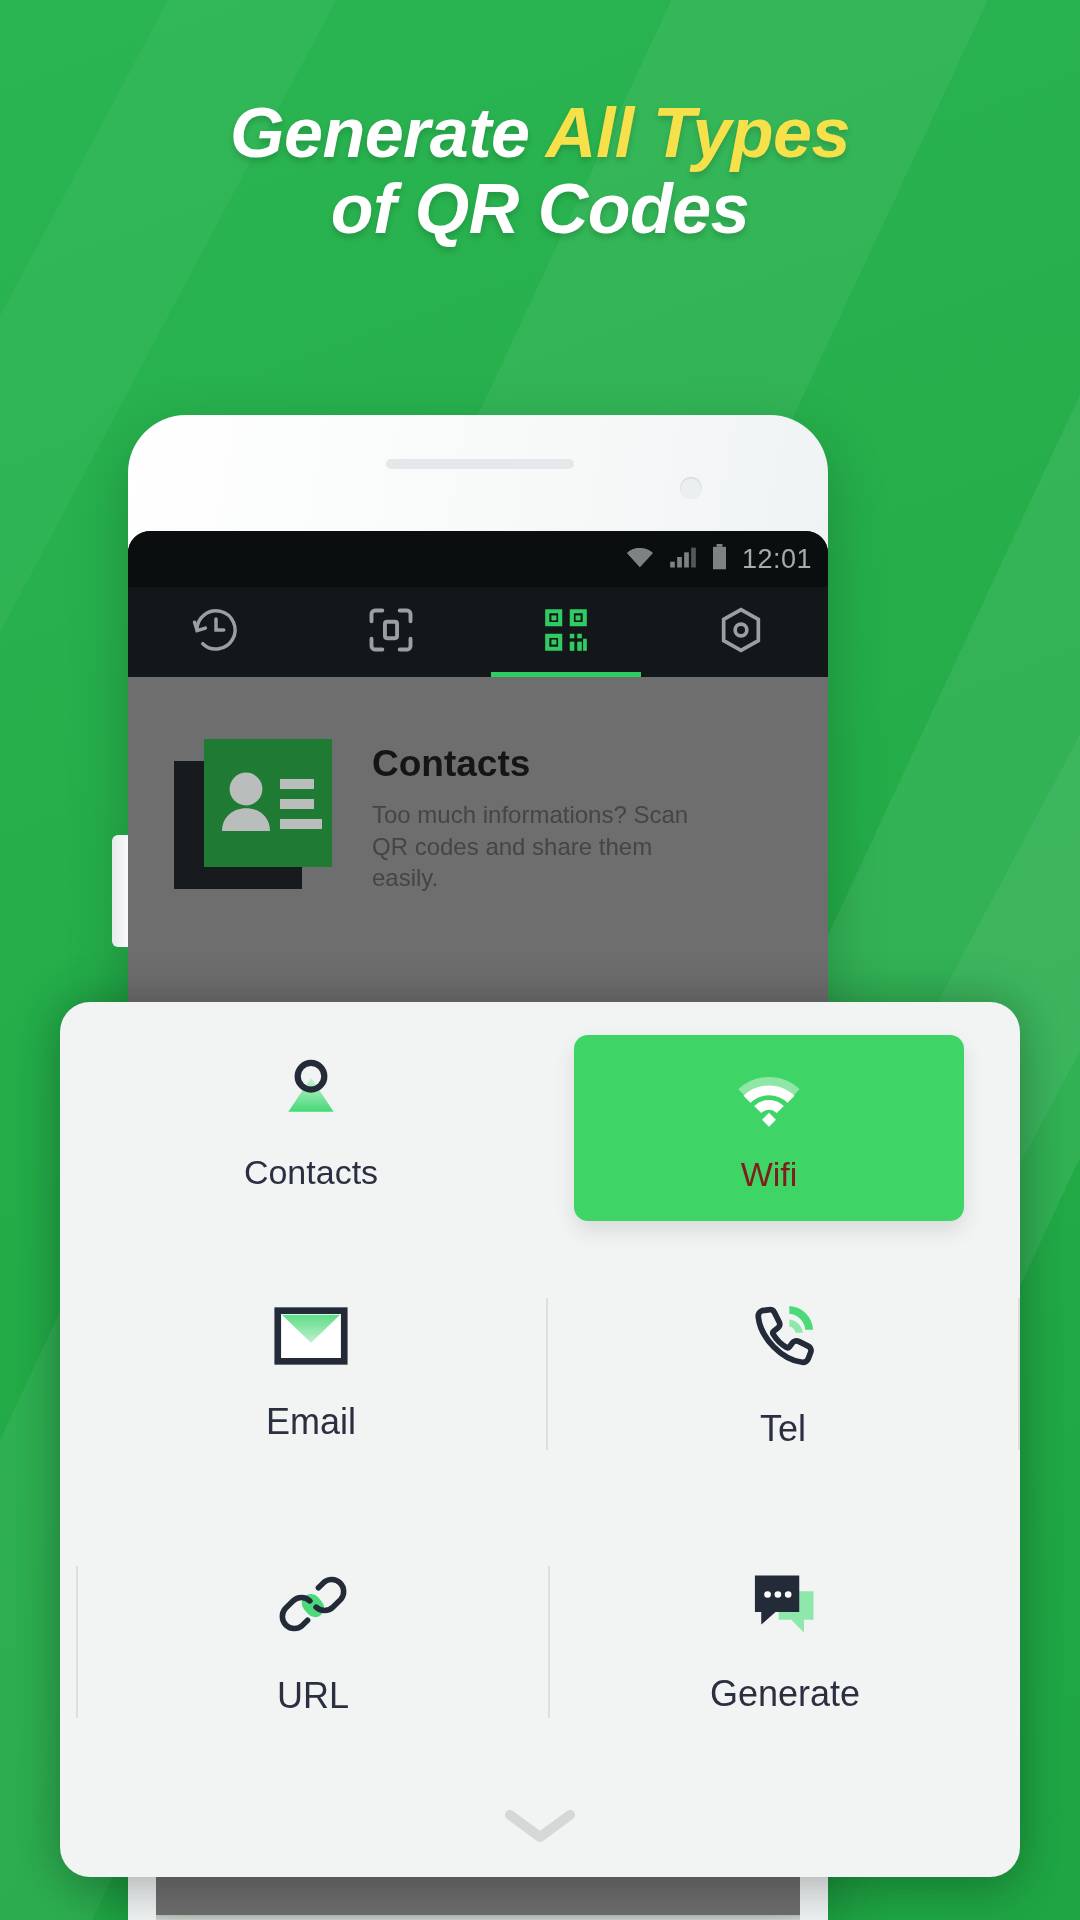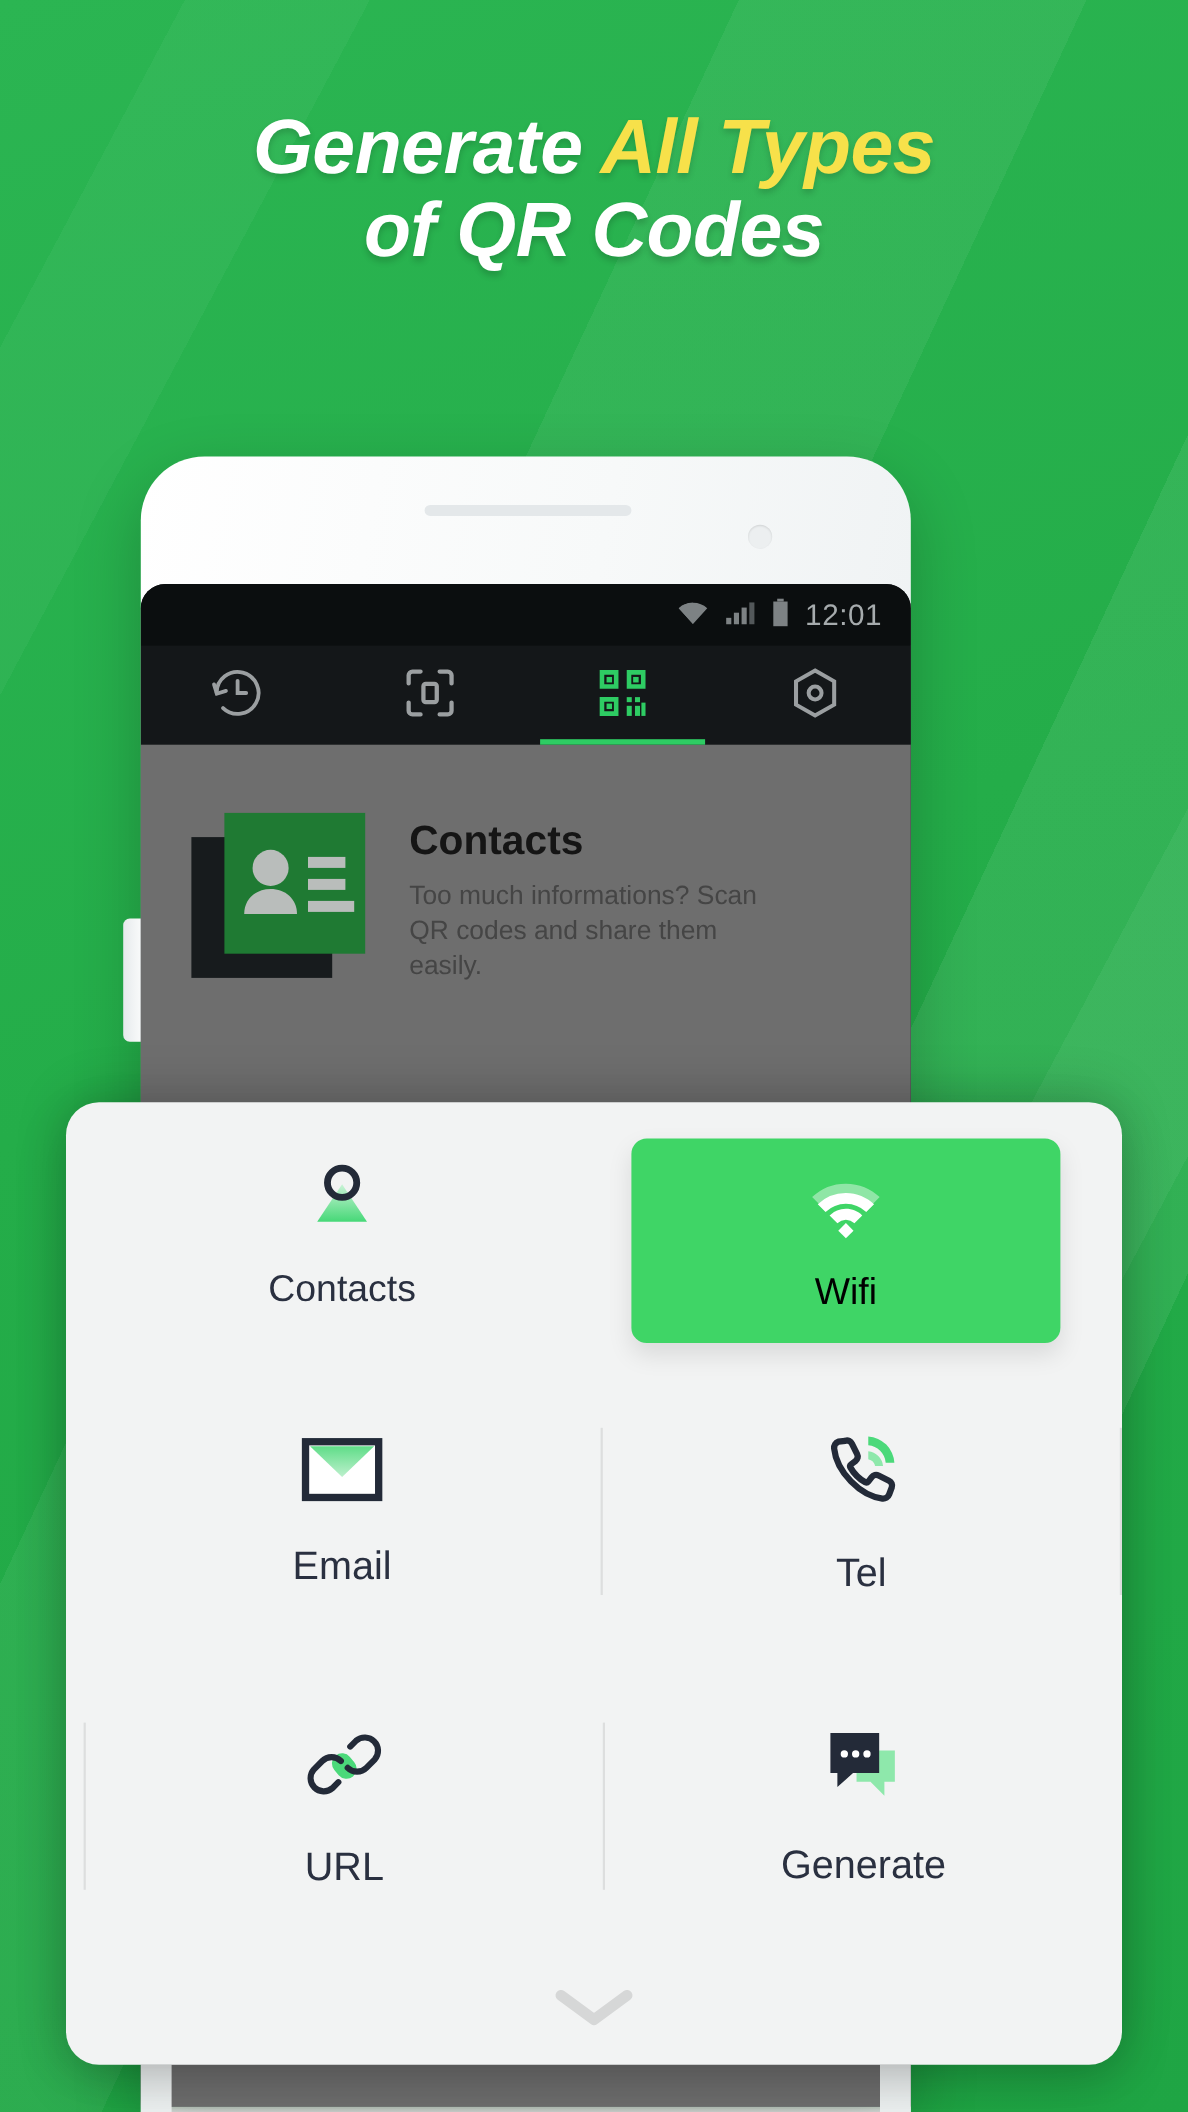--- a/index.html
+++ b/index.html
@@ -64,21 +64,21 @@
   
   #screen{
     position:absolute; left:0; top:116px;
     width:700px; height:1384px;
     background:#111416;
     border-radius:22px 22px 0 0;
     overflow:hidden;
   }
   #statusbar{
     height:56px; display:flex; align-items:center;
-    justify-content:flex-end; padding-right:26px; gap:14px;
+    justify-content:flex-end; padding-right:16px; gap:14px;
     background:#0b0e0f;
   }
   #status-time{ color:#a6abad; font-size:27px; letter-spacing:.5px; }
 
   
   #tabbar{
     height:90px; background:#141719;
     display:flex; align-items:center;
   }
   .tab{
@@ -131,21 +131,21 @@
   }
   #contacts-option .label{ font-size:34px; color:#2a3040; }
 
   #wifi-option{
     width:390px; height:186px; background:#3fd566;
     border-radius:14px; display:flex; flex-direction:column;
     align-items:center; justify-content:center; gap:22px;
     box-shadow:0 10px 22px rgba(0,0,0,.10);
     cursor:pointer;
   }
-  #wifi-option .label{ font-size:34px; color:#000000; }
+  #wifi-option .label{ font-size:34px; color:#7f1d1d; }
 
   .grid-row{
     display:flex; height:268px; align-items:center;margin-left:16px;
   }
   .grid-cell{
     flex:1; display:flex; flex-direction:column;
     align-items:center; justify-content:center; gap:30px;
     position:relative; cursor:pointer; height:100%;
   }
   .grid-cell .label{ font-size:36px; color:#2a3040; }

